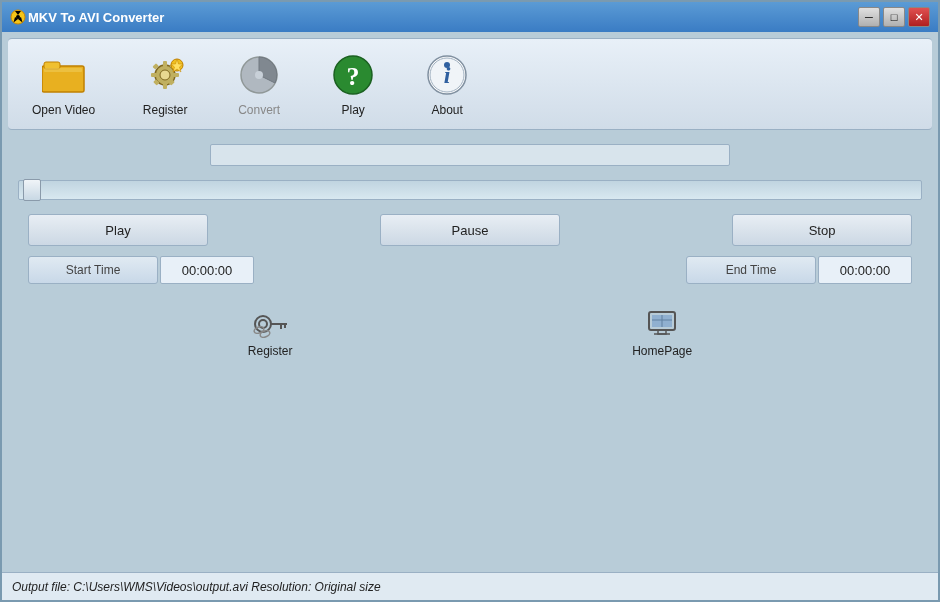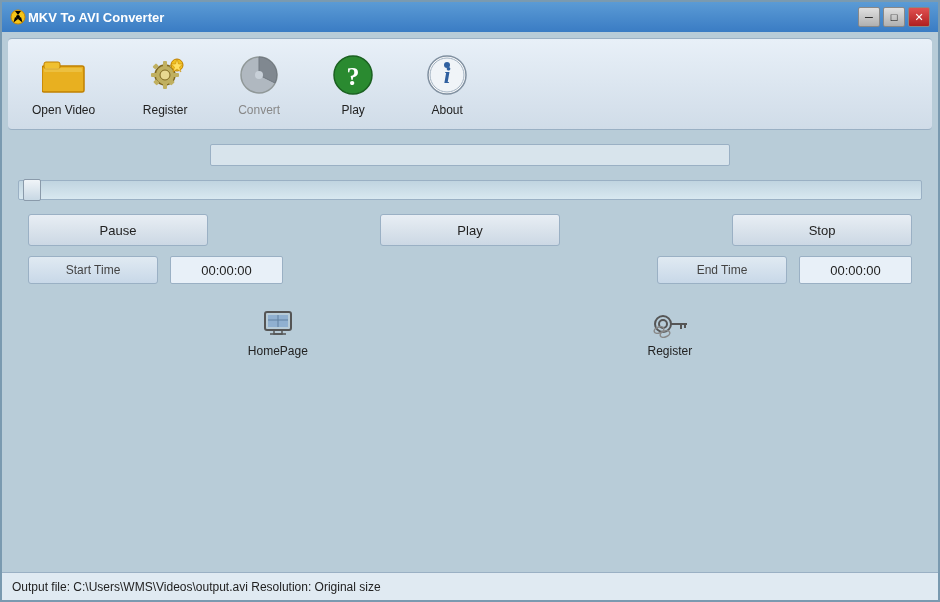--- a/index.html
+++ b/index.html
@@ -198,36 +198,36 @@
     .time-controls {
       display: flex;
       justify-content: space-between;
       align-items: center;
       padding: 0 10px;
     }
 
     .time-group {
       display: flex;
       align-items: center;
-      gap: 12px;
+      gap: 2px;
     }
 
     .time-label-btn {
       width: 130px;
       height: 28px;
       background: linear-gradient(to bottom, #e0eaf2, #c8d8e8);
       border: 1px solid #9ab0c4;
       border-radius: 3px;
       font-size: 12px;
       color: #444;
       cursor: pointer;
     }
 
     .time-input {
-      width: 113px;
+      width: 94px;
       height: 28px;
       background: #e8f0f8;
       border: 1px solid #9ab0c4;
       border-radius: 2px;
       text-align: center;
       font-size: 13px;
       color: #222;
     }
 
     
@@ -257,20 +257,21 @@
     .status-bar {
       background: #e0eaf2;
       border-top: 1px solid #9ab0c4;
       height: 28px;
       display: flex;
       align-items: center;
       padding: 0 10px;
       font-size: 12px;
       color: #222;
       flex-shrink: 0;
+      font-style: italic;
     }
 
     
     svg { display: block; }
   </style>
 </head>
 <body>
 
 <div class="window">
 
@@ -376,67 +377,67 @@
       </div>
     </div>
 
     <div class="slider-container">
       <div class="slider-track">
         <div class="slider-thumb"></div>
       </div>
     </div>
 
     <div class="playback-buttons">
+      <button class="play-btn">Play</button>
       <button class="play-btn">Pause</button>
-      <button class="play-btn">Play</button>
       <button class="play-btn">Stop</button>
     </div>
 
     <div class="time-controls">
       <div class="time-group">
         <button class="time-label-btn">Start Time</button>
         <input class="time-input" type="text" value="00:00:00" style="">
       </div>
       <div class="time-group">
         <button class="time-label-btn">End Time</button>
         <input class="time-input" type="text" value="00:00:00" style="">
       </div>
     </div>
 
     <div class="bottom-icons">
-
-      <button class="bottom-icon-btn">
-        <svg width="38" height="32" viewBox="0 0 38 32">
-
-          <rect x="6" y="4" width="26" height="18" rx="2" fill="none" stroke="#555" stroke-width="2"></rect>
-          <rect x="9" y="7" width="20" height="12" fill="#90b0d0"></rect>
-          <rect x="15" y="22" width="8" height="4" fill="none" stroke="#555" stroke-width="1.5"></rect>
-          <line x1="11" y1="26" x2="27" y2="26" stroke="#555" stroke-width="1.5"></line>
-
-          <line x1="9" y1="12" x2="29" y2="12" stroke="#6080a0" stroke-width="1"></line>
-          <line x1="19" y1="7" x2="19" y2="19" stroke="#6080a0" stroke-width="1"></line>
-        </svg>
-        <span class="bottom-icon-btn-label">HomePage</span>
-      </button>
 
       <button class="bottom-icon-btn">
         <svg width="38" height="32" viewBox="0 0 38 32">
 
           <circle cx="12" cy="16" r="8" fill="none" stroke="#555" stroke-width="2"></circle>
           <circle cx="12" cy="16" r="4" fill="none" stroke="#555" stroke-width="2"></circle>
           <line x1="19" y1="16" x2="36" y2="16" stroke="#555" stroke-width="2"></line>
           <line x1="30" y1="16" x2="30" y2="21" stroke="#555" stroke-width="2"></line>
           <line x1="34" y1="16" x2="34" y2="20" stroke="#555" stroke-width="2"></line>
 
           <ellipse cx="8" cy="22" rx="5" ry="3" fill="none" stroke="#888" stroke-width="1.5" transform="rotate(-20 8 22)"></ellipse>
           <ellipse cx="14" cy="26" rx="5" ry="3" fill="none" stroke="#888" stroke-width="1.5" transform="rotate(-20 14 26)"></ellipse>
         </svg>
         <span class="bottom-icon-btn-label">Register</span>
       </button>
 
+      <button class="bottom-icon-btn">
+        <svg width="38" height="32" viewBox="0 0 38 32">
+
+          <rect x="6" y="4" width="26" height="18" rx="2" fill="none" stroke="#555" stroke-width="2"></rect>
+          <rect x="9" y="7" width="20" height="12" fill="#90b0d0"></rect>
+          <rect x="15" y="22" width="8" height="4" fill="none" stroke="#555" stroke-width="1.5"></rect>
+          <line x1="11" y1="26" x2="27" y2="26" stroke="#555" stroke-width="1.5"></line>
+
+          <line x1="9" y1="12" x2="29" y2="12" stroke="#6080a0" stroke-width="1"></line>
+          <line x1="19" y1="7" x2="19" y2="19" stroke="#6080a0" stroke-width="1"></line>
+        </svg>
+        <span class="bottom-icon-btn-label">HomePage</span>
+      </button>
+
 
     </div>
 
   </div>
 
   <div class="status-bar">
     <span>Output file: C:\Users\WMS\Videos\output.avi   Resolution: Original size</span>
   </div>
 
 </div>

